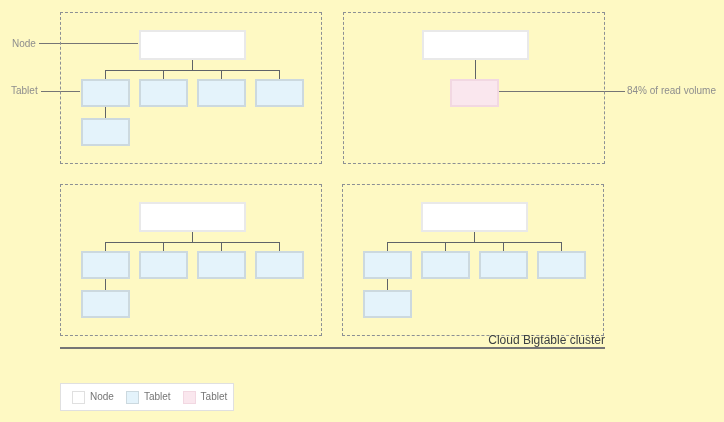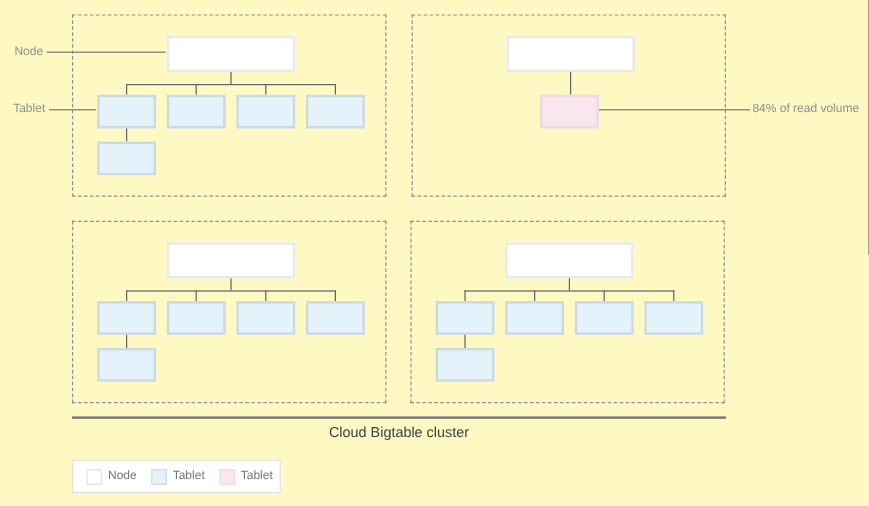--- a/index.html
+++ b/index.html
@@ -42,21 +42,21 @@
   .leader { position:absolute; height:1px; background:#757575; }
 
   .lbl-node       { left:12px;  top:39px; }
   .leader-node    { left:39px;  top:43px; width:99px;  }
   .lbl-tablet     { left:11px;  top:86px; }
   .leader-tablet  { left:41px;  top:91px; width:39px;  }
   .leader-hot     { left:497px; top:91px; width:128px; }
   .lbl-hot        { left:627px; top:86px; }
 
   .baseline { position:absolute; left:60px; top:347px; width:545px; height:2px; background:#757575; }
-  .title { position:absolute; left:60px; top:354px; width:545px; text-align:center;
+  .title { position:absolute; left:60px; top:334px; width:545px; text-align:right;
     font-size:12px; line-height:12px; color:#3c4043; }
 
   .legend { position:absolute; left:60px; top:383px; width:174px; height:28px;
     background:#ffffff; border:1px solid #e0e0e0; box-sizing:border-box;
     display:flex; align-items:center; padding-left:11px; gap:12px; }
   .legend-item { display:flex; align-items:center; gap:5px; }
   .swatch { width:13px; height:13px; border:1px solid #e0e0e0; box-sizing:border-box; background:#fff; }
   .legend-label { font-size:10px; line-height:10px; color:#757575; }
 </style>
 </head>

